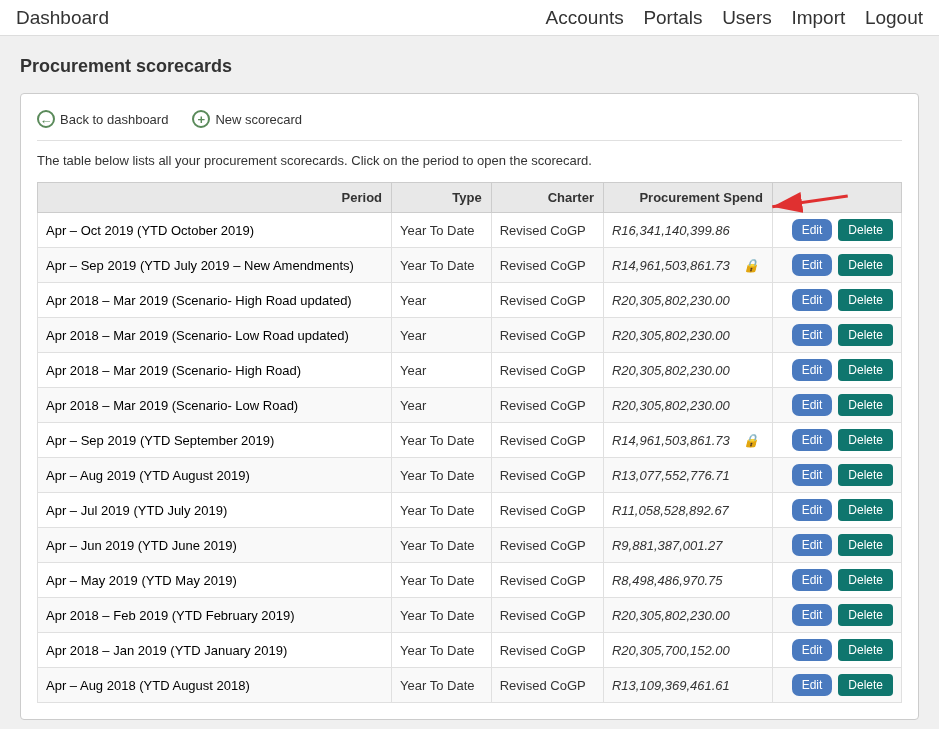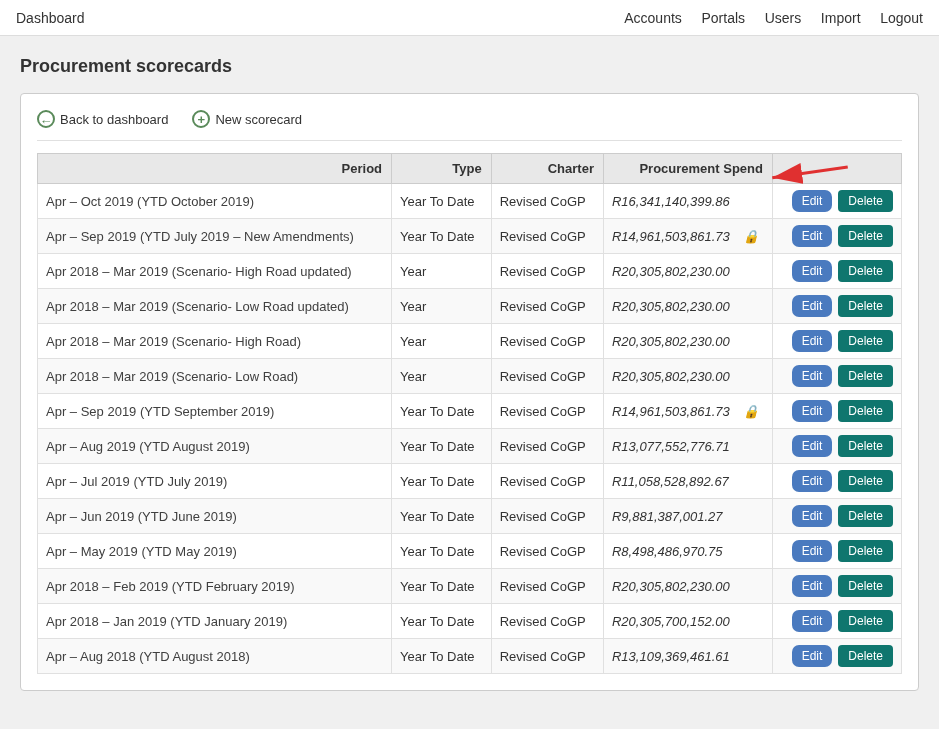--- a/index.html
+++ b/index.html
@@ -11,21 +11,21 @@
       border-bottom: 1px solid #ddd;
       padding: 0 16px;
       display: flex;
       align-items: center;
       justify-content: space-between;
       height: 36px;
     }
     .top-nav-left a, .top-nav-right a {
       color: #333;
       text-decoration: none;
-      font-size: 14px;
+      font-size: 19px;
       margin-left: 16px;
     }
     .top-nav-left a { margin-left: 0; }
 
     
     .page-container {
       padding: 20px 20px 20px 20px;
     }
 
     
@@ -107,21 +107,21 @@
     }
     .scorecard-table tbody tr:nth-child(odd) {
       background: #fff;
     }
     .scorecard-table tbody td {
       padding: 6px 8px;
       border: 1px solid #e0e0e0;
       color: #333;
     }
     .scorecard-table tbody td a {
-      color: #404040;
+      color: #000000;
       text-decoration: none;
     }
 
     
     .btn-edit {
       background: #4a7abf;
       color: #fff;
       border: none;
       padding: 4px 10px;
       border-radius: 7px;
@@ -191,20 +191,21 @@
       <a href="#" class="action-link">
         <span class="circle-icon">←</span>
         <span>Back to dashboard</span>
       </a>
       <a href="#" class="action-link">
         <span class="circle-icon">+</span>
         <span>New scorecard</span>
       </a>
     </div>
 
+    <p class="description-text">The table below lists all your procurement scorecards. Click on the period to open the scorecard.</p>
 
     <div style="position:relative;">
 
       <div class="red-arrow" style="position:absolute; top:-10px; right:55px; z-index:10; pointer-events:none;">
         <svg width="80" height="60" viewBox="0 0 80 60">
           <defs>
             <marker id="arrowhead" markerWidth="10" markerHeight="7" refX="10" refY="3.5" orient="auto">
               <polygon points="0 0, 10 3.5, 0 7" fill="#e03030"></polygon>
             </marker>
           </defs>

